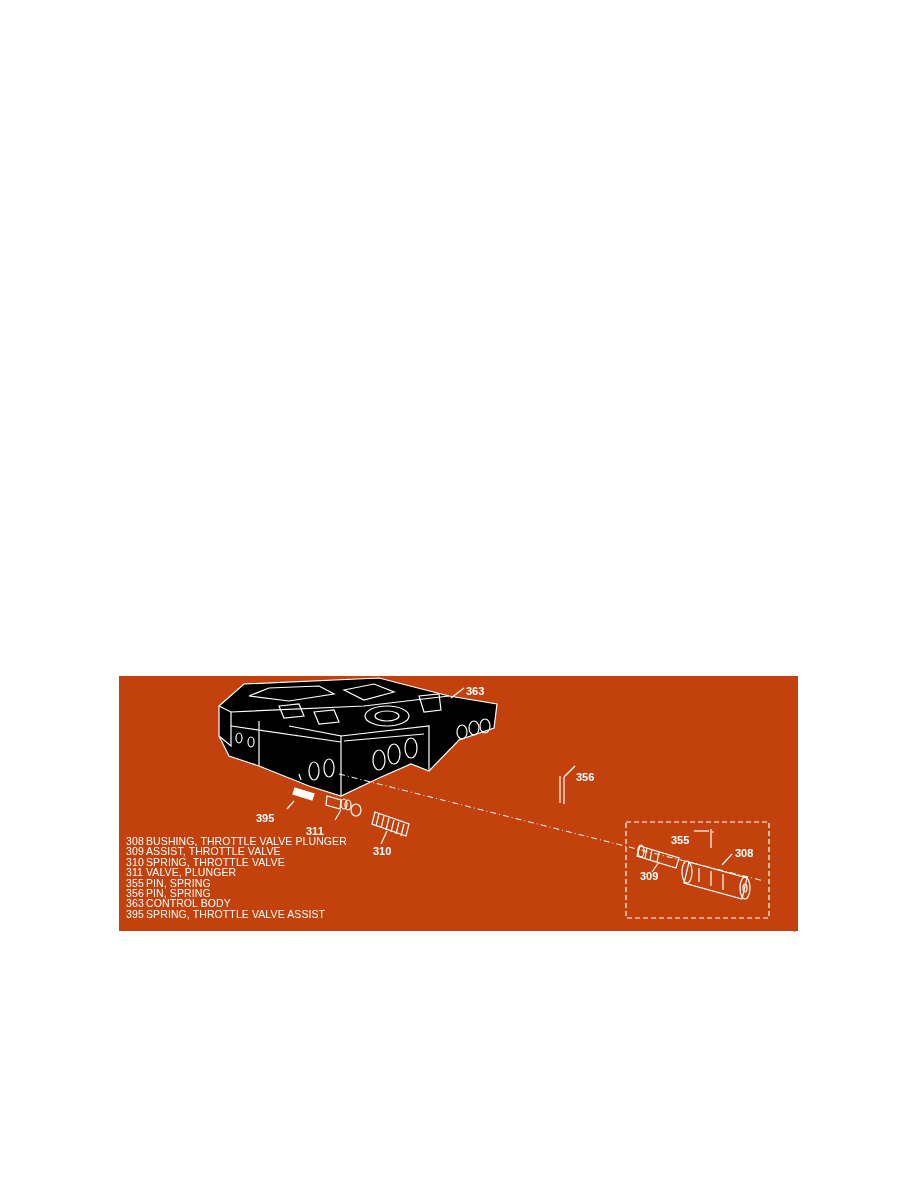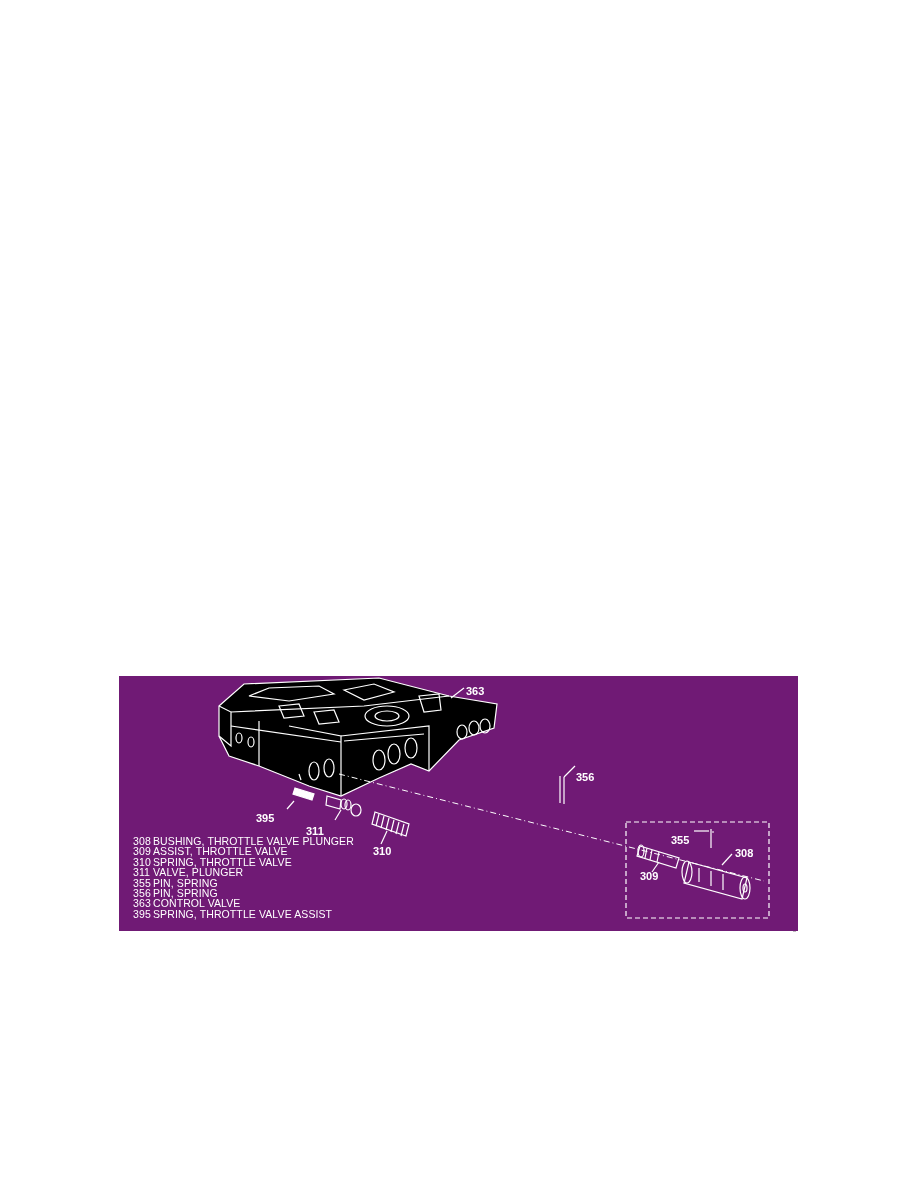--- a/index.html
+++ b/index.html
@@ -1,19 +1,19 @@
 <!DOCTYPE html>
 <html><head>
 <meta charset="utf-8">
 <style>
   html, body { margin: 0; padding: 0; background: #ffffff; }
   body { width: 918px; height: 1188px; position: relative; overflow: hidden; font-family: "Liberation Sans", sans-serif; }
-  .panel { position: absolute; left: 119px; top: 676px; width: 679px; height: 255px; background: #701a75; overflow: hidden; }
+  .panel { position: absolute; left: 119px; top: 676px; width: 679px; height: 255px; background: #c2410c; overflow: hidden; }
   .panel svg { position: absolute; left: 0; top: 0; }
-  .legend { position: absolute; left: 14px; top: 160px; color: #ffffff; font-family: "Liberation Sans", sans-serif; font-size: 10.5px; line-height: 10.4px; white-space: nowrap; letter-spacing: 0.1px; }
+  .legend { position: absolute; left: 7px; top: 160px; color: #ffffff; font-family: "Liberation Sans", sans-serif; font-size: 10.5px; line-height: 10.4px; white-space: nowrap; letter-spacing: 0.1px; }
   .legend-row { display: block; }
   .legend-num { display: inline-block; width: 20px; }
   .callout { position: absolute; color: #ffffff; font-family: "Liberation Sans", sans-serif; font-size: 11px; font-weight: bold; line-height: 11px; }
   .corner-mark { position: absolute; left: 793px; top: 931px; width: 3px; height: 1px; background: #bbbbbb; }
 </style>
 </head>
 <body>
 
 <div class="panel">
   <svg width="679" height="255" viewBox="0 0 679 255">
@@ -114,17 +114,17 @@
   <span class="callout" style="left:616px; top:172px;">308</span>
   <span class="callout" style="left:521px; top:195px;">309</span>
 
   <div class="legend">
     <span class="legend-row"><span class="legend-num">308</span><span>BUSHING, THROTTLE VALVE PLUNGER</span></span>
     <span class="legend-row"><span class="legend-num">309</span><span>ASSIST, THROTTLE VALVE</span></span>
     <span class="legend-row"><span class="legend-num">310</span><span>SPRING, THROTTLE VALVE</span></span>
     <span class="legend-row"><span class="legend-num">311</span><span>VALVE, PLUNGER</span></span>
     <span class="legend-row"><span class="legend-num">355</span><span>PIN, SPRING</span></span>
     <span class="legend-row"><span class="legend-num">356</span><span>PIN, SPRING</span></span>
-    <span class="legend-row"><span class="legend-num">363</span><span>CONTROL VALVE</span></span>
+    <span class="legend-row"><span class="legend-num">363</span><span>CONTROL BODY</span></span>
     <span class="legend-row"><span class="legend-num">395</span><span>SPRING, THROTTLE VALVE ASSIST</span></span>
   </div>
 </div>
 <div class="corner-mark"></div>
 
 </body></html>

